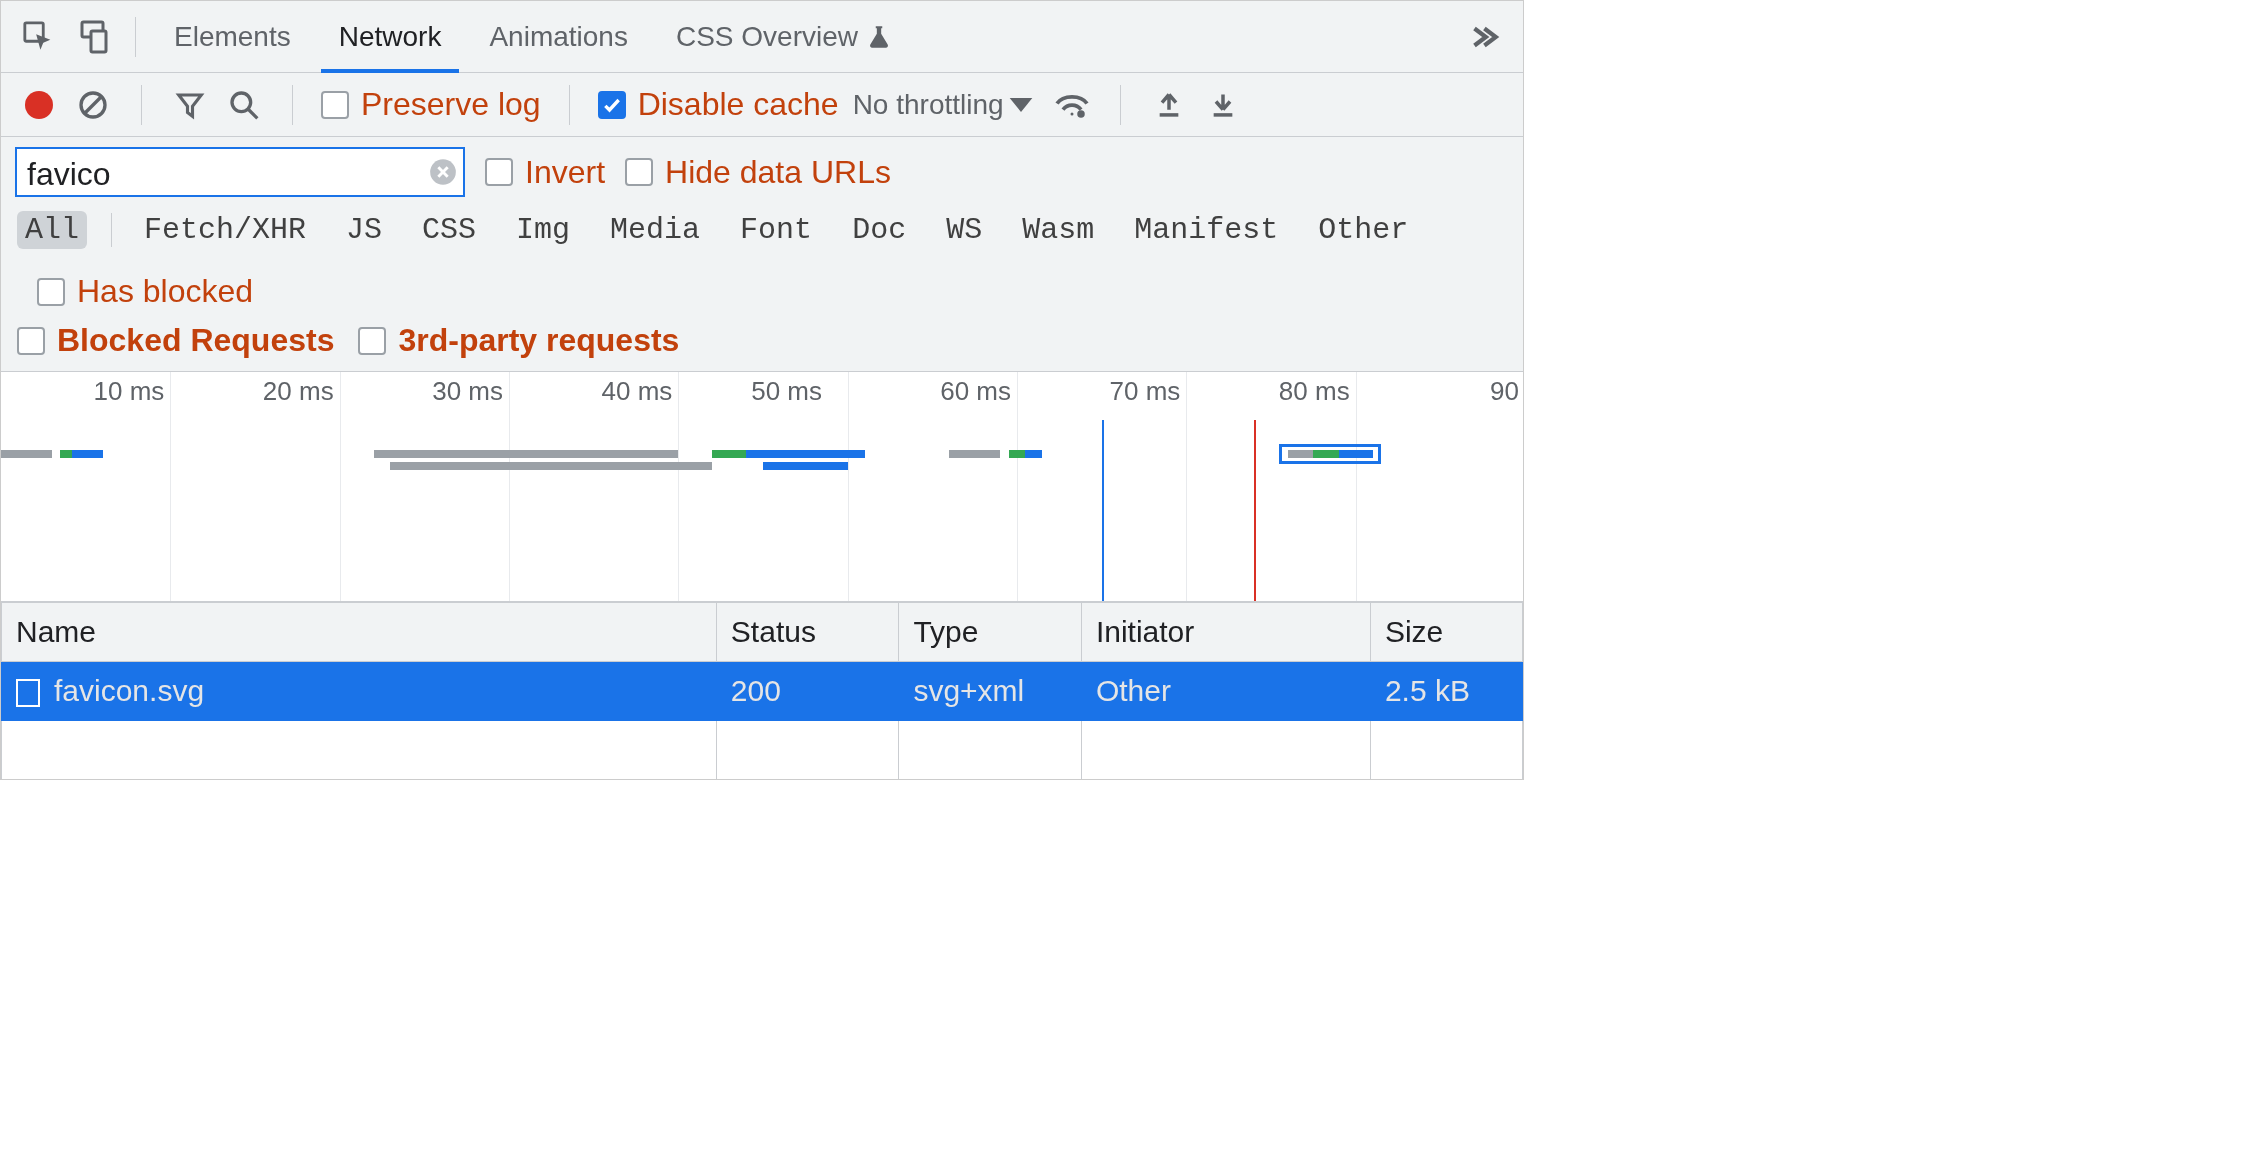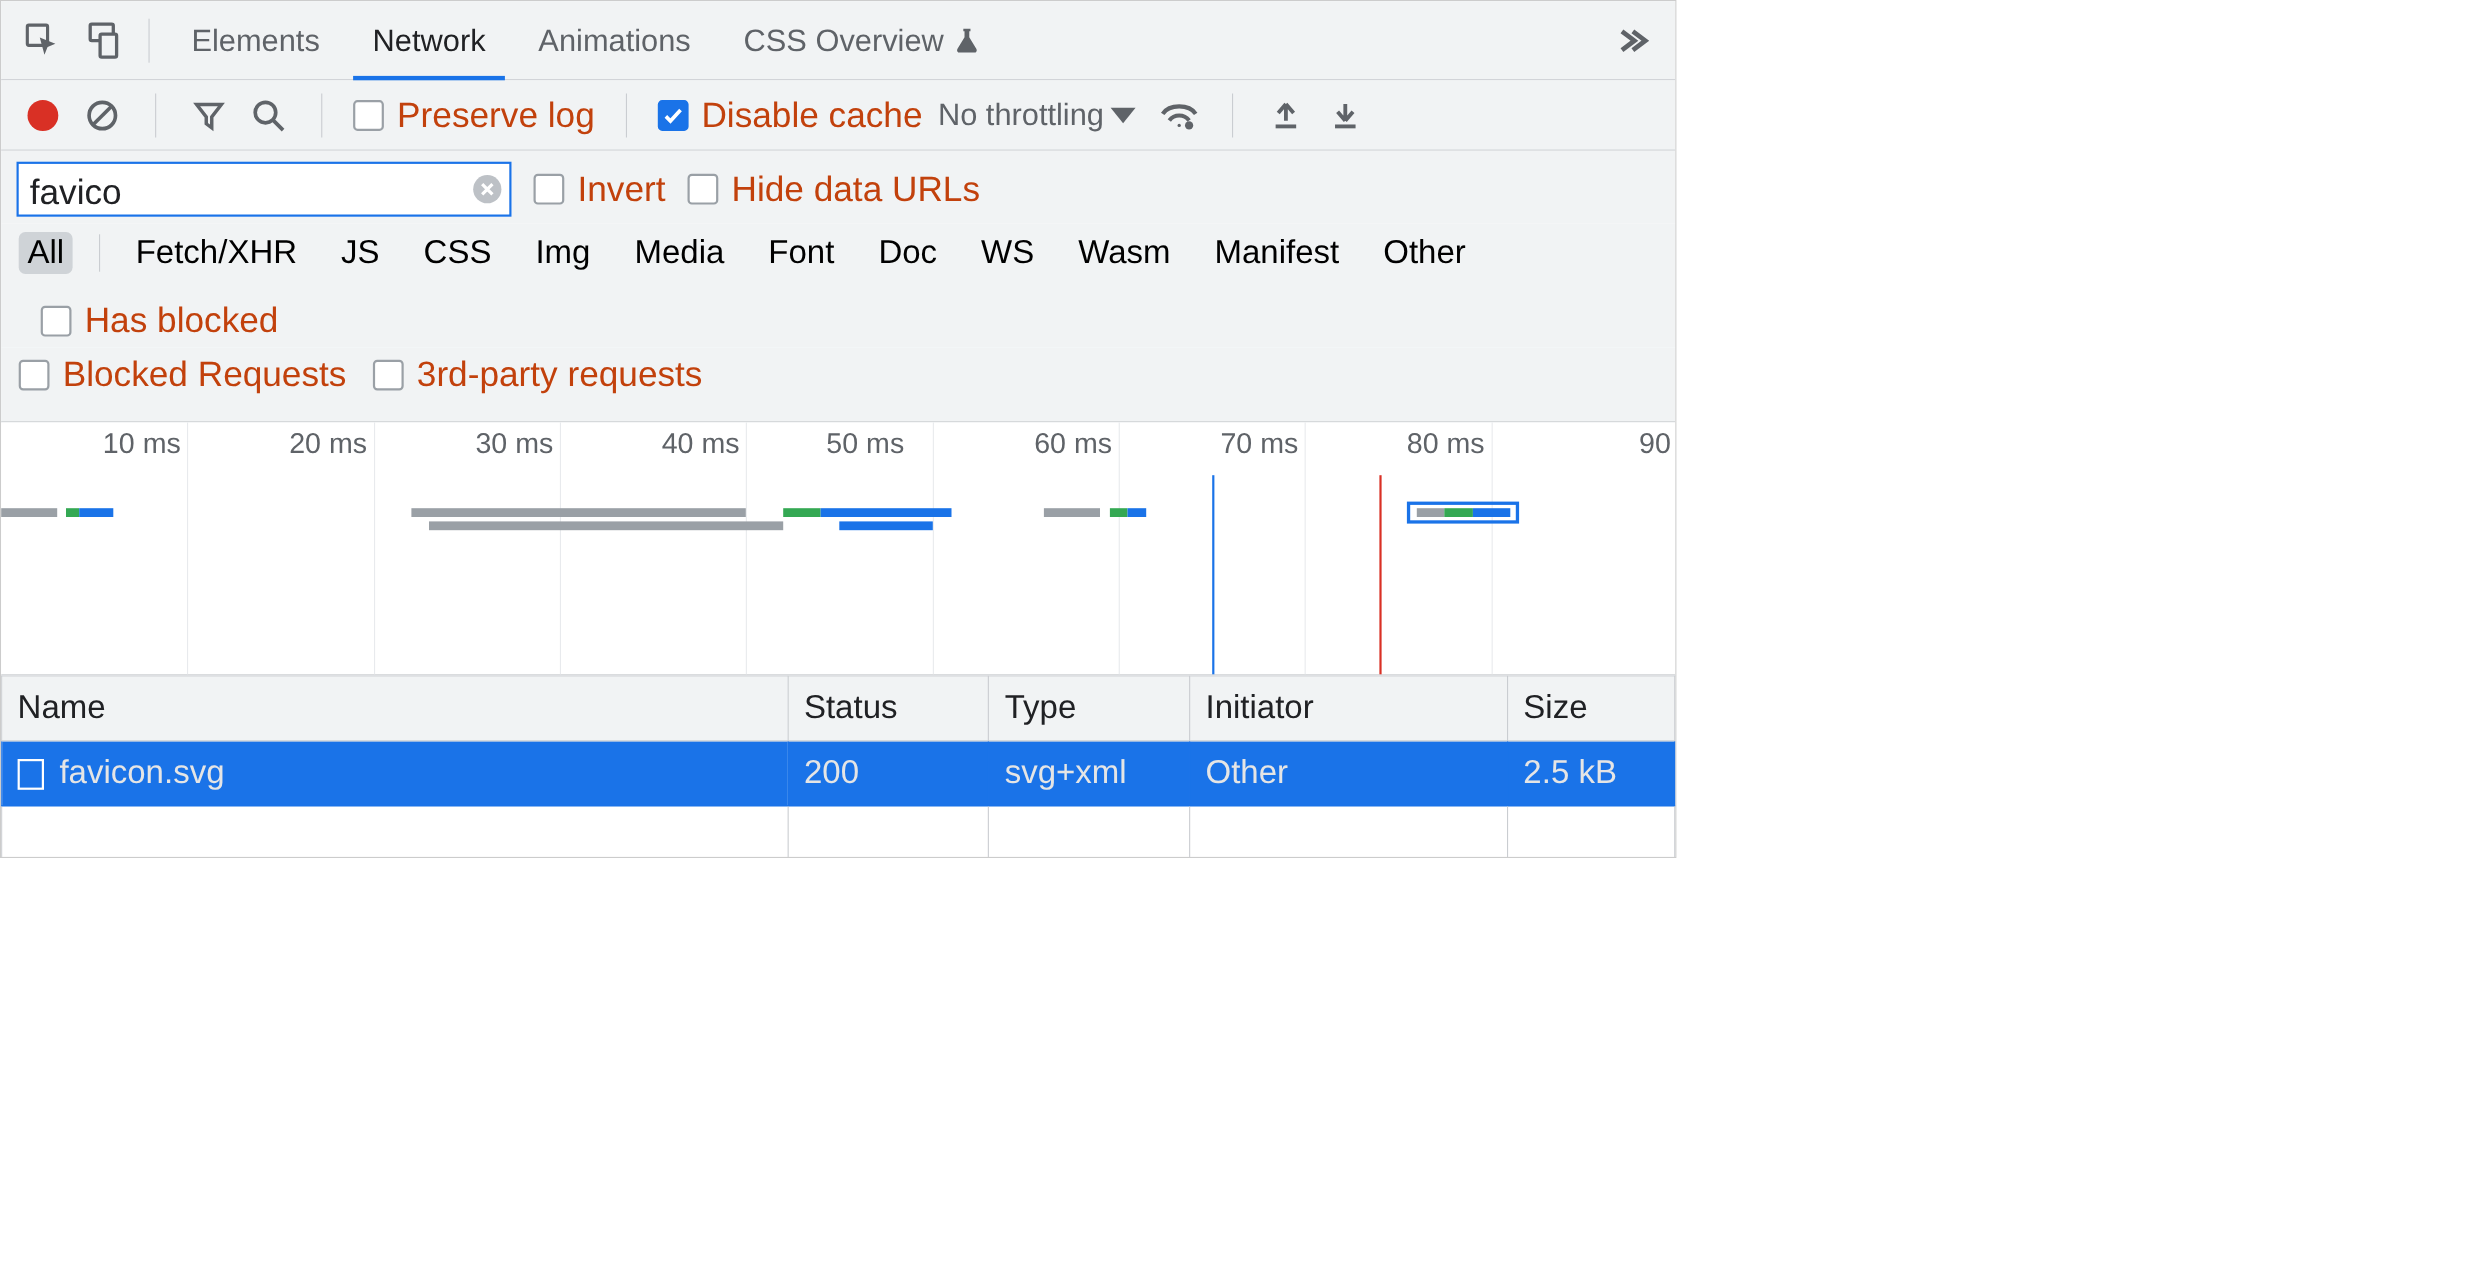--- a/index.html
+++ b/index.html
@@ -121,33 +121,34 @@
   }
   
   .typesrow {
     display:flex; align-items:center; gap: 24px;
     background:#f1f3f4;
     padding: 8px 16px 6px 16px;
     font-size: 30px;
     flex-wrap: wrap;
   }
   .type-pill {
-    color:#000000; cursor:pointer; padding: 2px 8px; border-radius:6px;
+    color:#404040; cursor:pointer; padding: 2px 8px; border-radius:6px;font-family:Liberation Mono, monospace;
   }
   .type-pill.active {
     background:#cfd3d7;
   }
   .typesep { width:1px; height:34px; background:#cacdd1; }
   
   .blockedrow {
     display:flex; align-items:flex-end; gap: 24px;
     background:#f1f3f4;
-    padding: 6px 16px 24px 16px;
+    padding: 6px 16px 12px 16px;
     font-size: 30px;
     border-bottom:1px solid #cacdd1;
+    font-weight:bold;
   }
   
   .overview {
     position: relative;
     height: 230px;
     background:#fff;
     border-bottom:1px solid #cacdd1;
   }
   .tick {
     position:absolute; top:0; bottom:0; border-left:1px solid #e8eaed;

